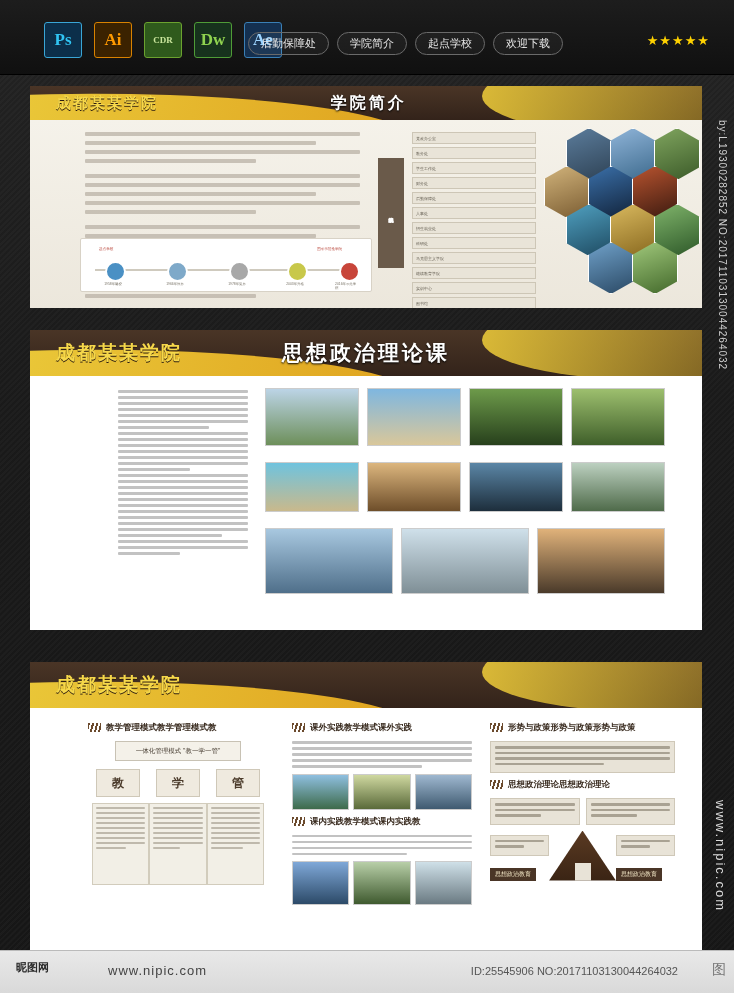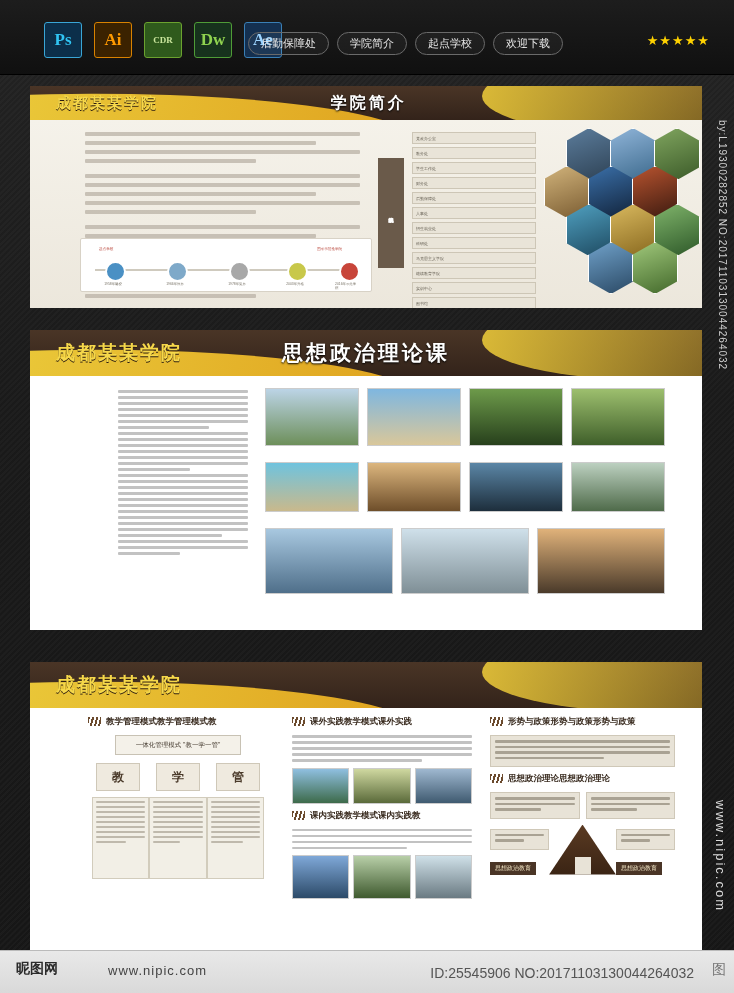--- a/index.html
+++ b/index.html
@@ -111,21 +111,21 @@
   .body2{position:relative;height:254px;background:#fff;}
   .txtcol{position:absolute;left:88px;top:14px;width:130px;}
   .txtcol .ln{height:3px;background:#9a9a9a;margin-bottom:4px;opacity:.65;}
   .grid2{position:absolute;left:235px;top:12px;width:400px;}
   .row2{display:flex;gap:8px;margin-bottom:16px;}
   .ph{
     position:relative;border:1px solid #ccc;background:#8aa;overflow:hidden;
   }
   
   .body3{position:relative;height:244px;background:#fff;}
-  .col{position:absolute;top:8px;}
+  .col{position:absolute;top:14px;}
   .c1{left:58px;width:180px;}
   .c2{left:262px;width:180px;}
   .c3{left:460px;width:185px;}
   .secttl{
     font-size:8.5px;font-weight:bold;color:#3a2c20;font-family:"Liberation Serif",serif;
     padding-left:18px;position:relative;margin-bottom:7px;
   }
   .secttl:before{
     content:"";position:absolute;left:0;top:1px;width:13px;height:9px;
     background:repeating-linear-gradient(105deg,#6b4a2d 0 2px,transparent 2px 4px);
@@ -159,24 +159,24 @@
     display:inline-block;background:#4a3526;color:#f5e9c8;font-size:6px;
     padding:2px 5px;margin:2px 3px 0 0;
   }
   
   .footer{
     position:absolute;left:0;bottom:0;width:734px;height:42px;
     background:linear-gradient(180deg,#e9e9e9,#d9d9d9);border-top:1px solid #bbb;
   }
   .flogo{
     position:absolute;left:16px;top:9px;font-family:"Liberation Serif",serif;
-    font-weight:bold;font-size:14px;color:#2b2b2b;
+    font-weight:bold;font-size:11px;color:#2b2b2b;
   }
   .furl{position:absolute;left:108px;top:12px;font-size:13px;color:#444;letter-spacing:1px;}
-  .fid{position:absolute;right:40px;top:14px;font-size:14px;color:#555;}
+  .fid{position:absolute;right:56px;top:14px;font-size:11px;color:#555;}
   .fmark{position:absolute;right:8px;top:10px;font-size:14px;color:#777;}
 </style>
 </head>
 <body>
 
 <div class="page">
 
   <div class="toolbar">
     <div class="sw-icons">
       <div class="sw ps">

